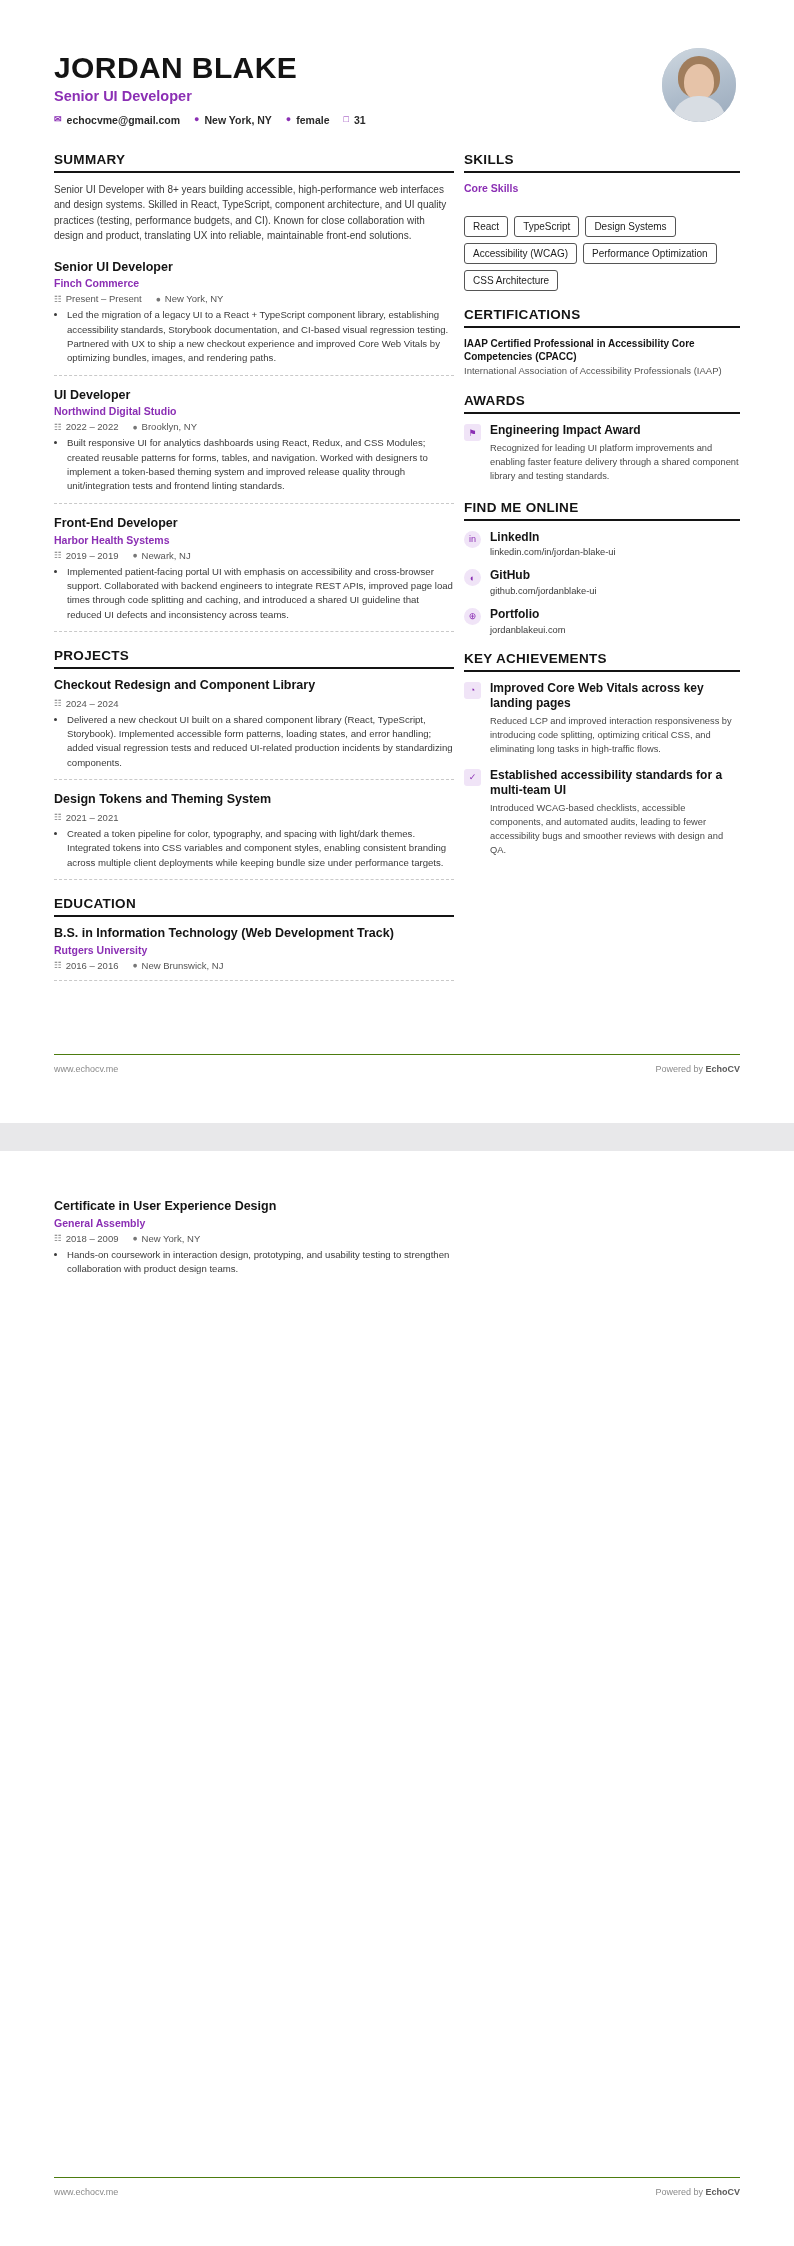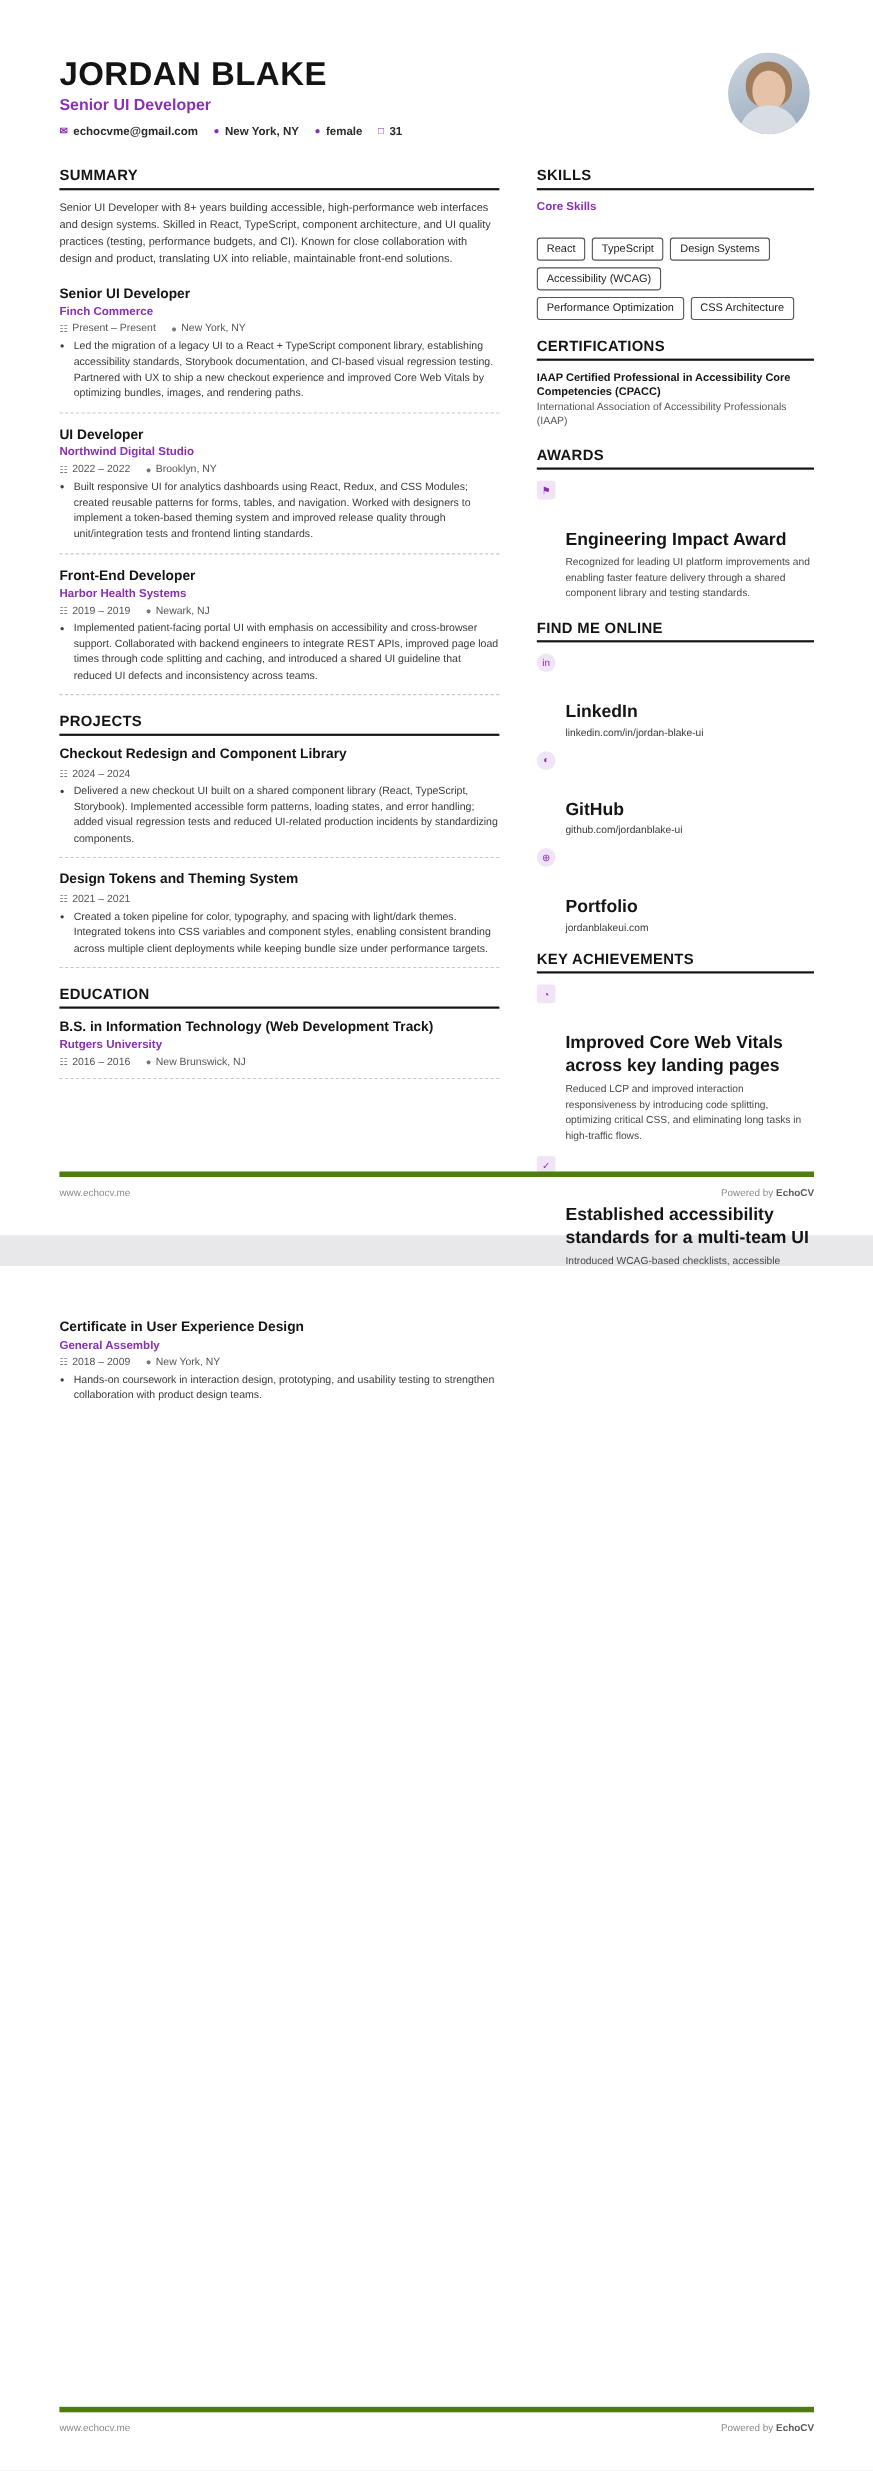--- a/index.html
+++ b/index.html
@@ -43,21 +43,21 @@
     width: 74px; height: 74px; border-radius: 50%;
     overflow: hidden; flex: 0 0 auto; margin-right: 4px;
     background: #b9c4cf; position: relative;
   }
   .av-bg { position: absolute; inset: 0; background: linear-gradient(160deg,#cfd8e0 0%,#aebccb 55%,#9aa9bb 100%); }
   .av-hair { position: absolute; left: 16px; top: 8px; width: 42px; height: 42px; border-radius: 50% 50% 44% 44%; background: #a07d5c; }
   .av-face { position: absolute; left: 22px; top: 16px; width: 30px; height: 36px; border-radius: 50% 50% 46% 46%; background: #e6c3a8; }
   .av-body { position: absolute; left: 10px; bottom: 0; width: 54px; height: 26px; border-radius: 26px 26px 0 0; background: #d8dde3; }
 
   
-  .cols { display: flex; gap: 34px; margin-top: 26px; }
+  .cols { display: flex; gap: 10px; margin-top: 26px; }
   .col-left { width: 400px; flex: 0 0 400px; }
   .col-right { flex: 1 1 auto; }
 
   .sec-title {
     font-size: 13.5px; font-weight: bold; letter-spacing: .3px;
     color: #141414; text-transform: uppercase;
     border-bottom: 2px solid #141414; padding-bottom: 4px; margin-bottom: 9px;
   }
   .sec { margin-bottom: 16px; }
 
@@ -89,29 +89,29 @@
   .ico-box {
     width: 17px; height: 17px; flex: 0 0 17px; border-radius: 3px;
     display: flex; align-items: center; justify-content: center;
     background: #f0e4f7; color: #8b2fb4; font-size: 9px; margin-top: 1px;
   }
   .ico-round {
     width: 17px; height: 17px; flex: 0 0 17px; border-radius: 50%;
     display: flex; align-items: center; justify-content: center;
     background: #f0e4f7; color: #8b2fb4; font-size: 9px; margin-top: 1px;
   }
-  .ico-title { font-size: 16px; font-weight: bold; color: #141414; line-height: 1.3; margin-top: 45px; }
+  .ico-title { font-size: 12px; font-weight: bold; color: #141414; line-height: 1.3; }
   .ico-desc { font-size: 9.3px; color: #4a4a4a; line-height: 1.5; margin-top: 3px; }
   .ico-link { font-size: 9.3px; color: #3a3a3a; margin-top: 2px; }
 
   
   .footer {
-    position: absolute; left: 54px; right: 54px; bottom: 34px;
+    position: absolute; left: 54px; right: 54px; bottom: 49px;
     display: flex; justify-content: space-between; align-items: center;
-    border-top: 5px solid #4d7c0f; padding-top: 9px;
+    border-top: 1px solid #4d7c0f; padding-top: 9px;
   }
   .footer-left { font-size: 9px; color: #8a8a8a; }
   .footer-right { font-size: 9px; color: #8a8a8a; }
   .footer-right b { color: #5a5a5a; }
 </style>
 </head>
 <body>
 
 <div class="page-wrap">
 

